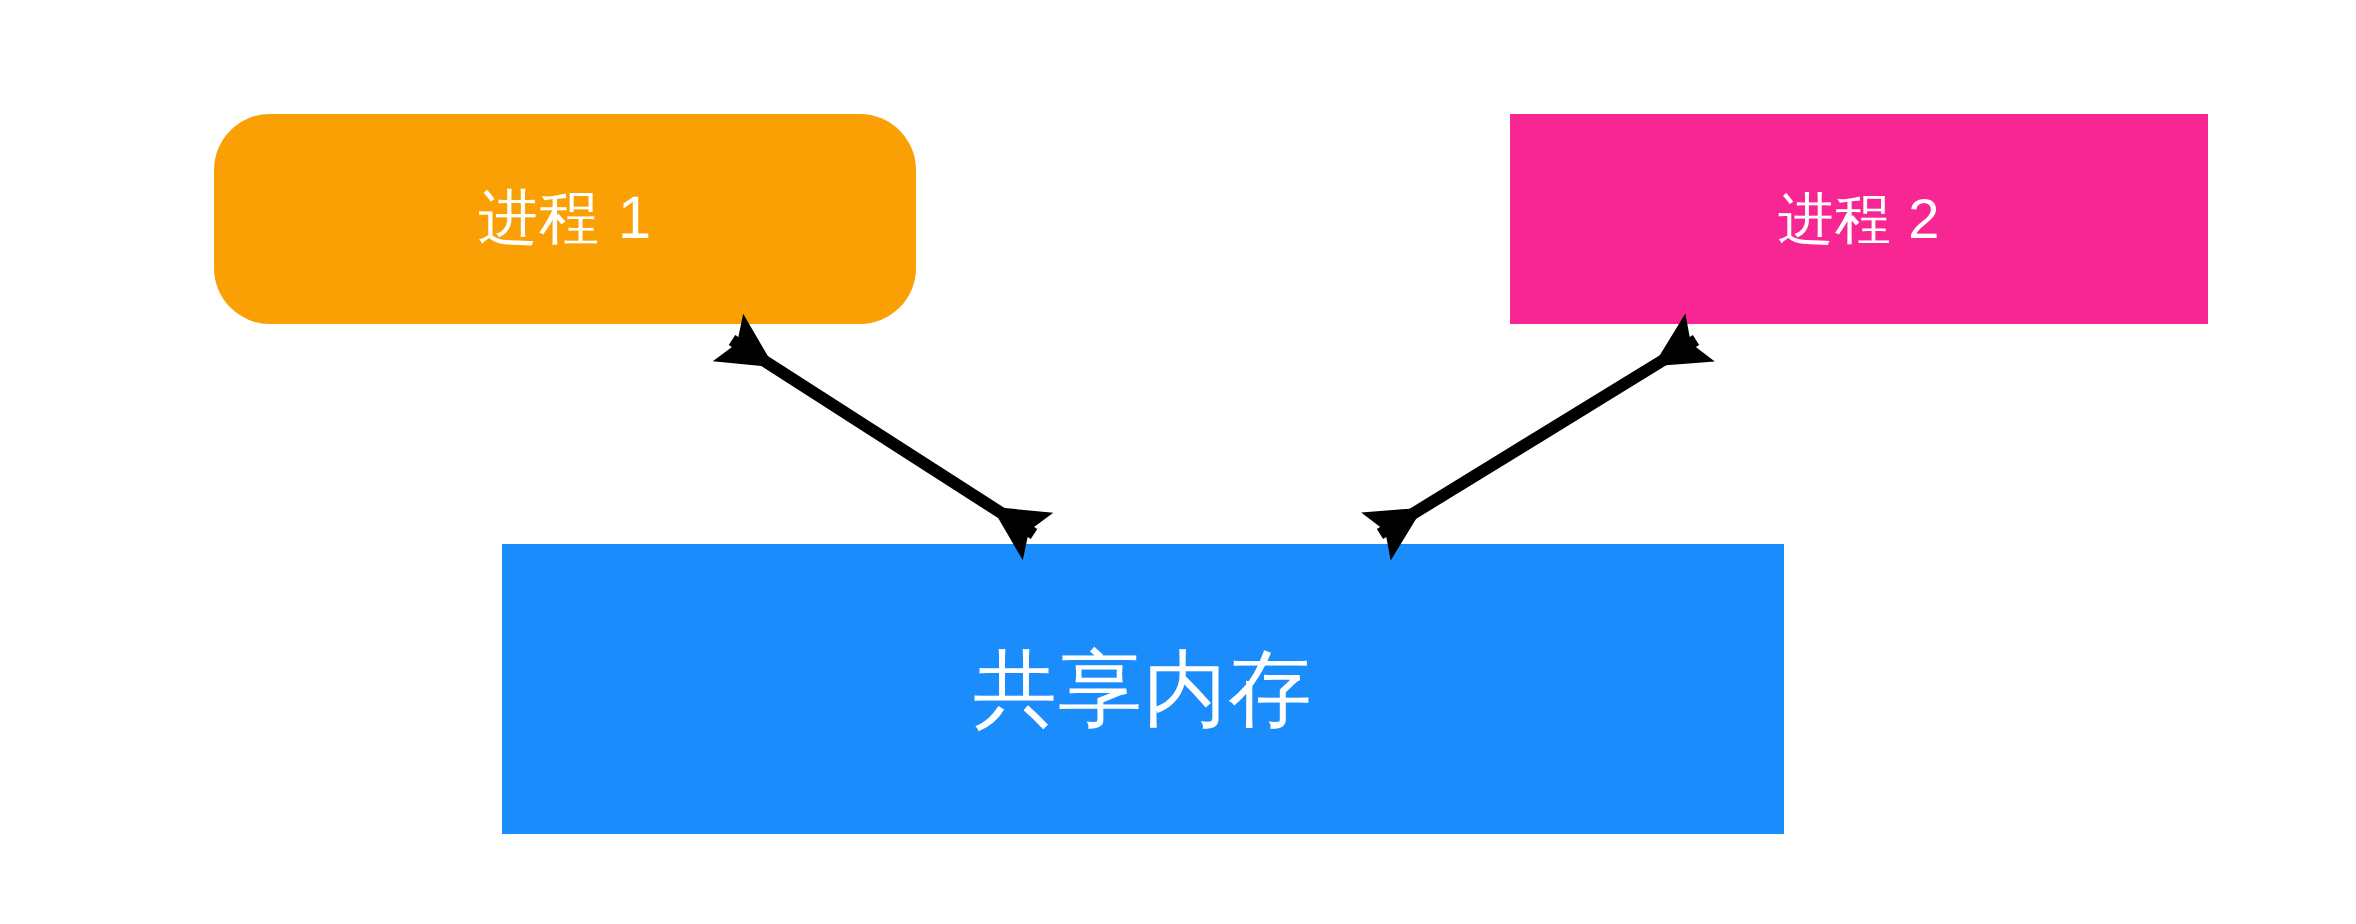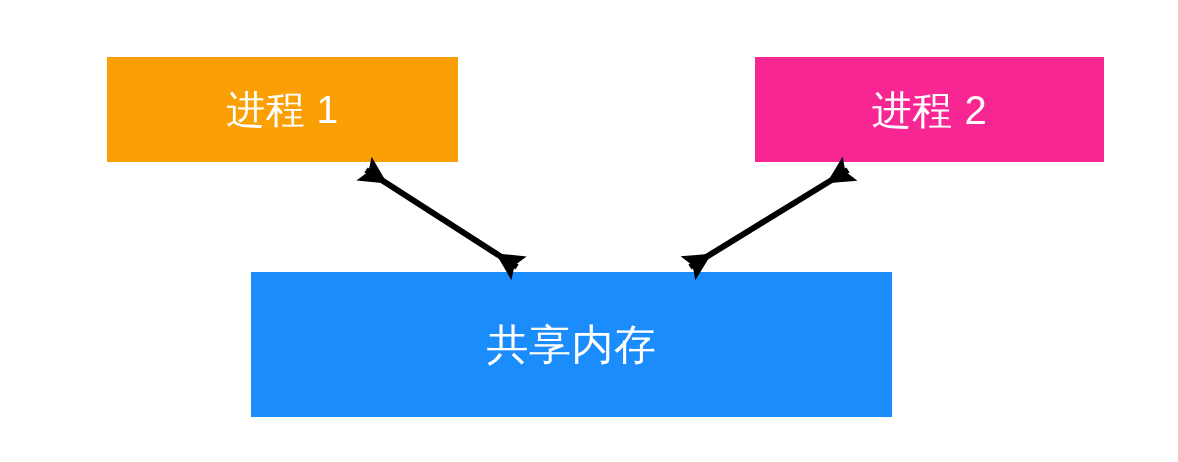--- a/index.html
+++ b/index.html
@@ -33,29 +33,30 @@
   .node-label {
     display: block;
     white-space: pre;
   }
   #node-process-1 {
     left: 107px;
     top: 57px;
     width: 351px;
     height: 105px;
     background: #faa005;
-    font-size: 39px;
+    font-size: 30px;
+    border-radius: 28px;
   }
   #node-process-2 {
     left: 755px;
     top: 57px;
     width: 349px;
     height: 105px;
     background: #f72693;
-    font-size: 40px;
+    font-size: 28px;
     text-align: center;
   }
   #node-shared-memory {
     left: 251px;
     top: 272px;
     width: 641px;
     height: 143px;
     background: #1b8cfc;
     font-size: 42px;
   }

